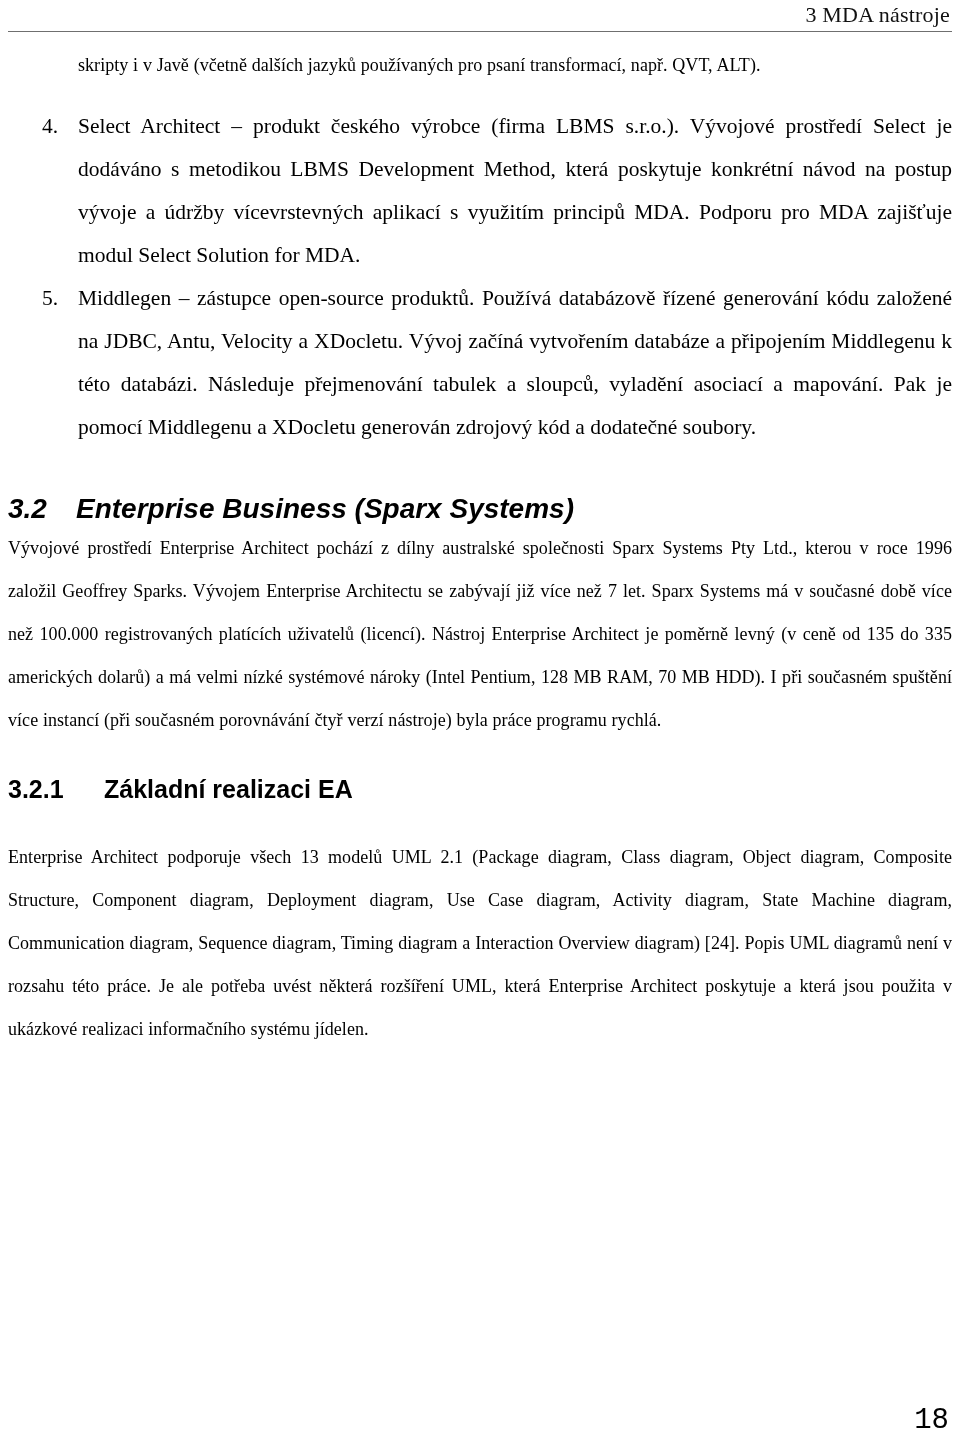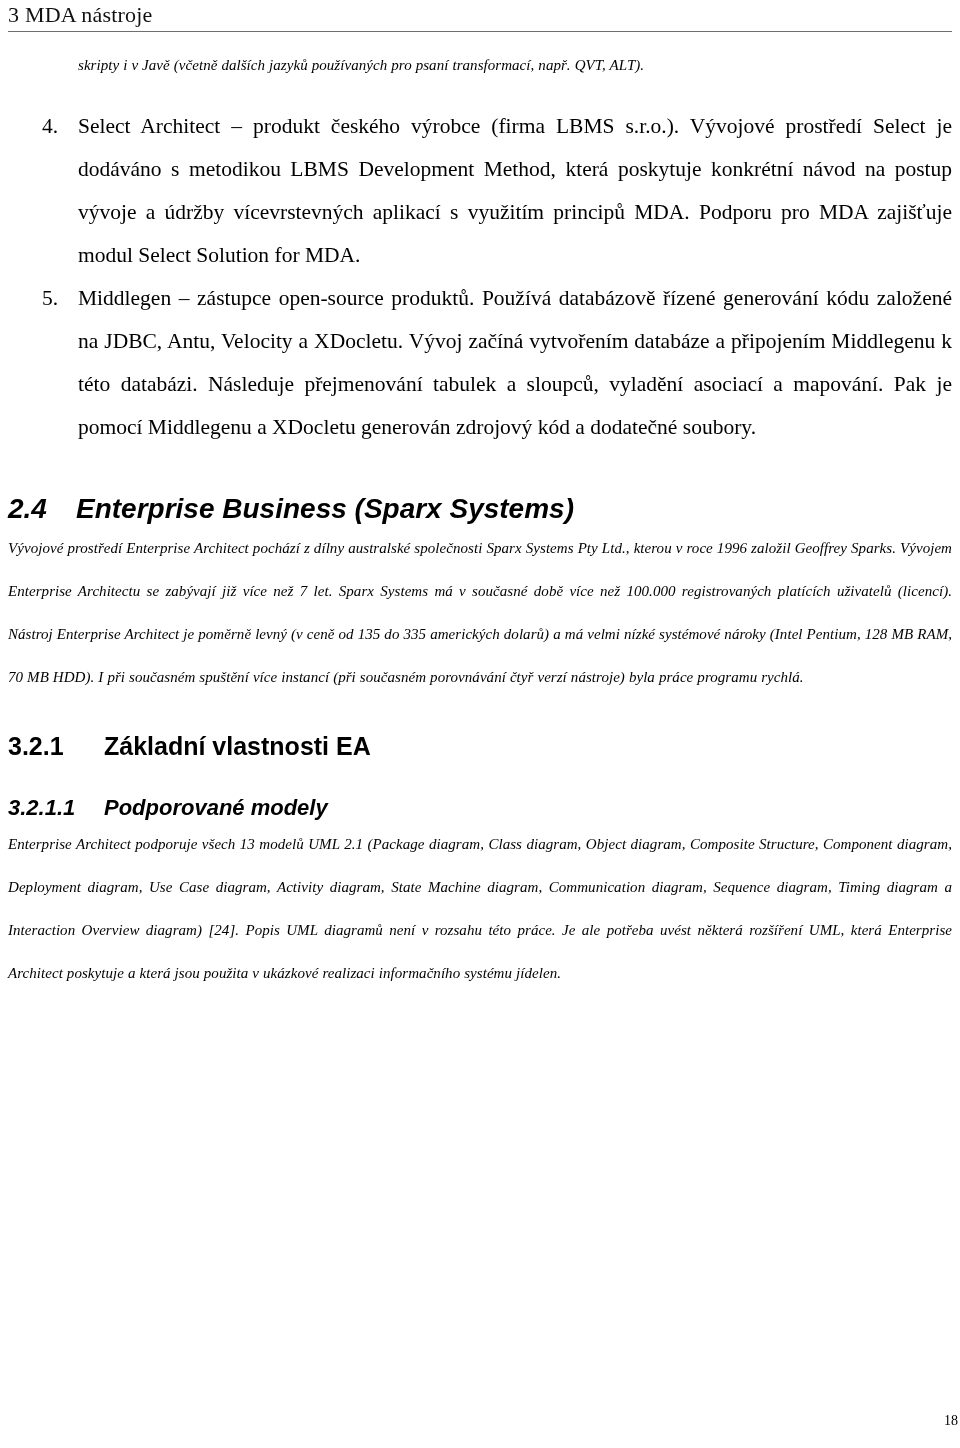--- a/index.html
+++ b/index.html
@@ -28,21 +28,21 @@
 
   
   .running-header {
     position: absolute;
     left: 8px;
     top: 2px;
     width: 944px;
   }
   .running-header .header-text {
     display: block;
-    text-align: left;
+    text-align: right;
     font-family: "Liberation Serif", "DejaVu Serif", serif;
     font-size: 22px;
     line-height: 26px;
     letter-spacing: 0.2px;
     color: #111111;
     padding-right: 2px;
   }
   .header-rule {
     display: block;
     width: 100%;
@@ -54,27 +54,26 @@
   
   .content {
     position: absolute;
     left: 8px;
     top: 44px;
     width: 944px;
   }
 
   p.body-text {
     margin: 0;
-    font-size: 15px;
+    font-size: 18px;
     line-height: 43px;
     text-align: justify;
     text-justify: inter-word;
     letter-spacing: 0.05px;
     word-spacing: 0.2px;
-    font-style: italic;
   }
 
   
   p.continuation {
     margin: 0 0 0 70px;
     width: 874px;
   }
 
   
   ol.numlist {
@@ -145,25 +144,25 @@
   h4.h-level4 .h-num { min-width: 96px; }
 
   .h-title { display: inline; }
 
   
   .bold-run { font-weight: bold; }
 
   
   .page-number {
     position: absolute;
-    right: 2px;
+    right: 11px;
     bottom: 14px;
-    font-size: 14px;
+    font-size: 29px;
     line-height: 26px;
-    font-family: Liberation Serif, serif;
+    font-family: Liberation Mono, monospace;
     text-align: right;
   }
 </style>
 </head>
 <body>
 
 <div class="page">
 
   <div class="running-header">
     <span class="header-text">3 MDA nástroje</span>
@@ -183,37 +182,34 @@
       </li>
       <li>
         <span class="marker">5.</span>
         <span class="item-text">Middlegen – zástupce open-source produktů. Používá databázově řízené generování kódu založené na JDBC, Antu, Velocity a XDocletu. Vývoj začíná vytvořením databáze a připojením Middlegenu k této databázi. Následuje přejmenování tabulek a sloupců, vyladění asociací a mapování. Pak je pomocí Middlegenu a XDocletu generován zdrojový kód a dodatečné soubory.</span>
       </li>
     </ol>
 
     <div class="gap-lg"></div>
 
     <h2 class="h-level2">
-      <span class="h-num">2.4</span><span class="h-title">Enterprise Business (Sparx Systems)</span>
+      <span class="h-num">3.2</span><span class="h-title">Enterprise Business (Sparx Systems)</span>
     </h2>
 
     <p class="body-text">Vývojové prostředí Enterprise Architect pochází z dílny australské společnosti Sparx Systems Pty Ltd., kterou v roce 1996 založil Geoffrey Sparks. Vývojem Enterprise Architectu se zabývají již více než 7 let. Sparx Systems má v současné době více než 100.000 registrovaných platících uživatelů (licencí). Nástroj Enterprise Architect je poměrně levný (v ceně od 135 do 335 amerických dolarů) a má velmi nízké systémové nároky (Intel Pentium, 128 MB RAM, 70 MB HDD). I při současném spuštění více instancí (při současném porovnávání čtyř verzí nástroje) byla práce programu rychlá.</p>
 
     <div class="gap-md"></div>
 
     <h3 class="h-level3">
-      <span class="h-num">3.2.1</span><span class="h-title">Základní vlastnosti EA</span>
+      <span class="h-num">3.2.1</span><span class="h-title">Základní realizaci EA</span>
     </h3>
 
 
     <div class="gap-md"></div>
 
-    <h4 class="h-level4">
-      <span class="h-num">3.2.1.1</span><span class="h-title">Podporované modely</span>
-    </h4>
 
     <p class="body-text">Enterprise Architect podporuje všech 13 modelů UML 2.1 (Package diagram, Class diagram, Object diagram, Composite Structure, Component diagram, Deployment diagram, Use Case diagram, Activity diagram, State Machine diagram, Communication diagram, Sequence diagram, Timing diagram a Interaction Overview diagram) [24]. Popis UML diagramů není v rozsahu této práce. Je ale potřeba uvést některá rozšíření UML, která Enterprise Architect poskytuje a která jsou použita v ukázkové realizaci informačního systému jídelen.</p>
 
     <div class="gap-sm"></div>
 
 
   </div>
 
   <div class="page-number">18</div>
 

